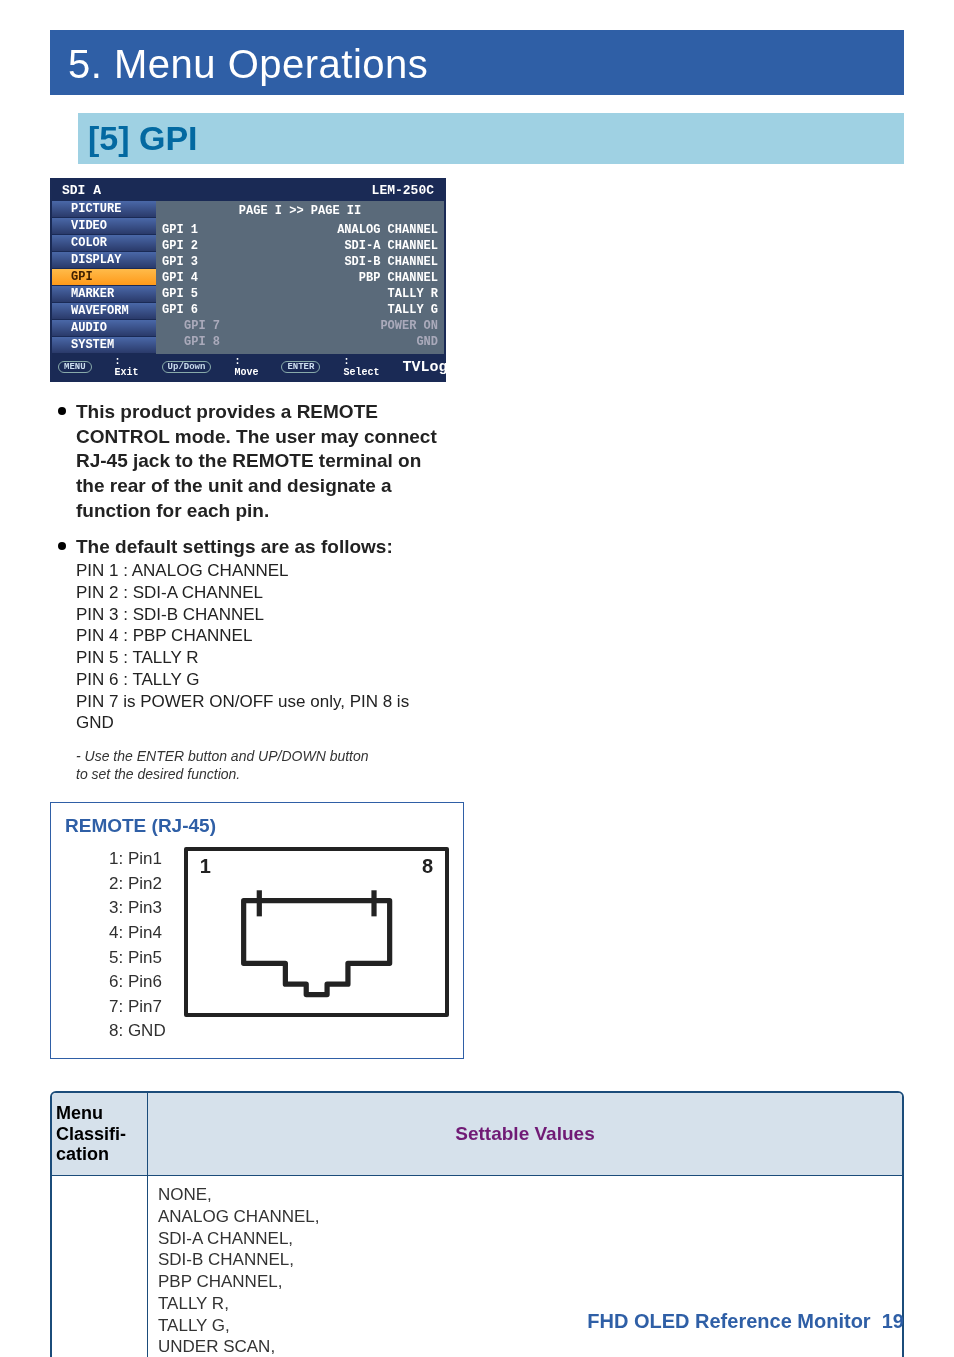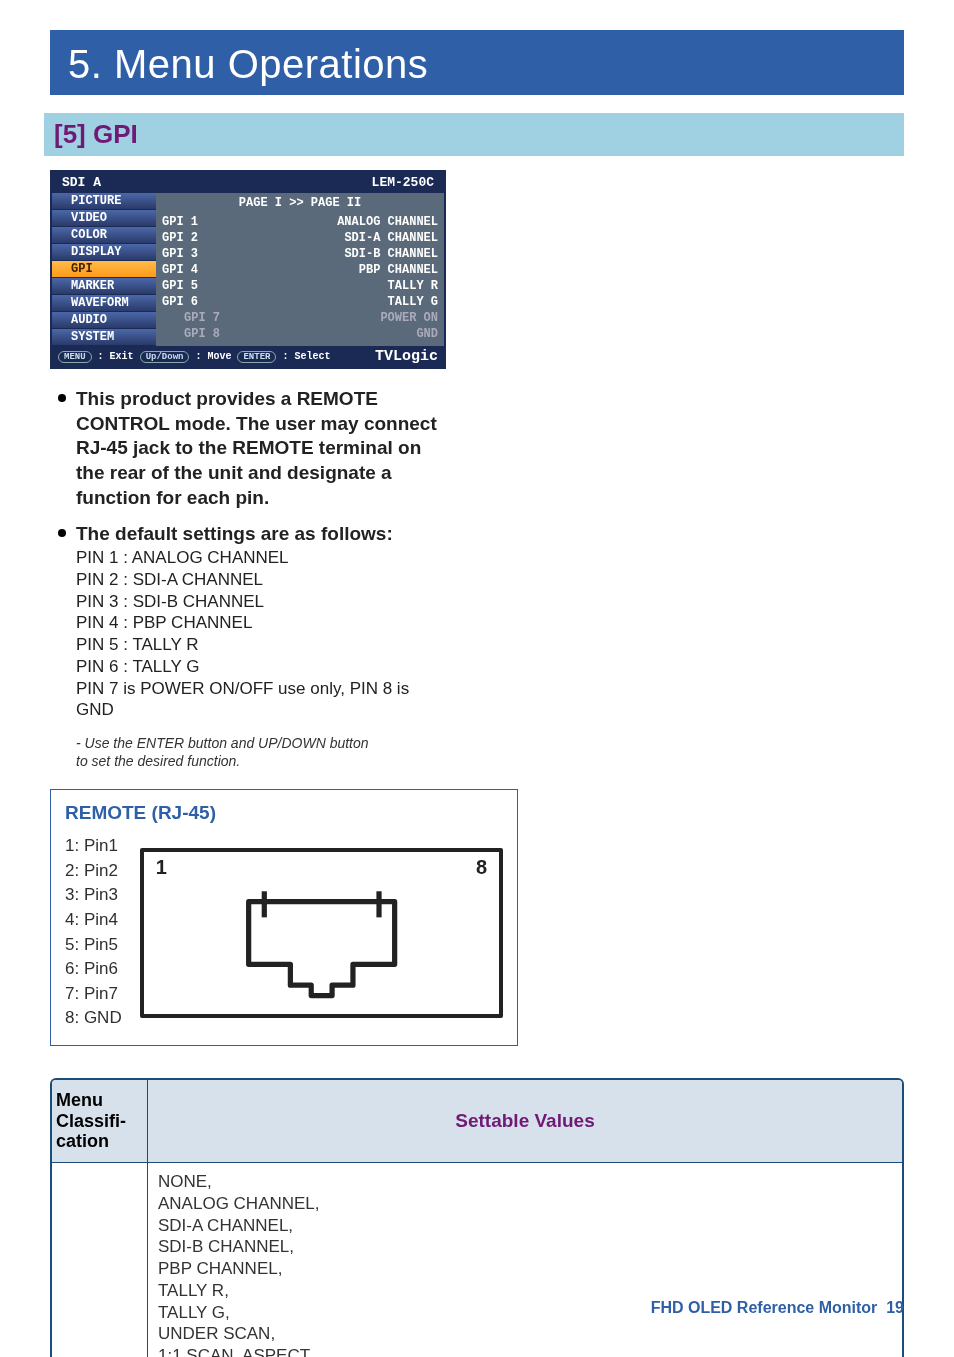--- a/index.html
+++ b/index.html
@@ -18,23 +18,23 @@
     padding: 12px 18px 8px 18px;
     margin: 30px 50px 18px 50px;
     font-size: 40px;
     font-weight: 400;
     letter-spacing: 0.5px;
   }
   
   .section-bar {
     background: #9fd1e3;
     padding: 6px 10px;
-    margin: 0 50px 14px 44px;
-    color: #701a75;
-    font-size: 26px;
+    margin: 0 50px 14px 78px;
+    color: #0369a1;
+    font-size: 34px;
     font-weight: 700;
   }
   .two-col {
     display: flex;
     gap: 32px;
     margin: 0 50px;
     flex-direction: column;
   }
   .col-left { width: 400px; }
   .col-right { flex: 1; }
@@ -82,21 +82,21 @@
   .osd-page { text-align: center; padding: 3px 0 4px 0; font-size: 12px; }
   .osd-row { display: flex; justify-content: space-between; padding: 1px 0; }
   .osd-row.dim { color: #aab; margin-left: 22px; }
   .osd-bottom {
     background: #1a2a55;
     color: #fff;
     display: flex;
     align-items: center;
     padding: 2px 6px;
     font-size: 10px;
-    gap: 6px;
+    gap: 23px;
   }
   .osd-bottom .tag {
     border: 1px solid #8aa;
     border-radius: 8px;
     padding: 0 5px;
     font-size: 9px;
     color:#cde;
   }
   .osd-bottom .brand {
     margin-left: auto;
@@ -130,24 +130,24 @@
     padding-left: 18px;
     line-height: 1.28;
   }
   .bullet-note { font-size: 14px; padding-left: 18px; margin-top: 14px; line-height:1.28;font-style:italic; }
 
   
   .rj45-box {
     border: 1.5px solid #2f5fa6;
     margin-top: 18px;
     padding: 12px 14px 14px 14px;
-    width: 468px;
+    width: 414px;
   }
   .rj45-title { color: #2f5fa6; font-weight: 700; font-size: 19px; margin-bottom: 10px; }
-  .rj45-flex { display: flex; gap: 18px; align-items: center; }
+  .rj45-flex { display: flex; gap: 18px; align-items: flex-start; margin-left: 44px; }
   .rj45-list { font-size: 17px; line-height: 1.45; color:#303030; }
   .rj45-fig {
     flex: 1;
     border: 4px solid #222;
     border-radius: 2px;
     height: 170px;
     position: relative;
     padding: 8px 10px;
   }
   .rj45-fig svg { width: 100%; height: 100%; }
@@ -202,25 +202,25 @@
     font-size: 17px;
     color: #333;
     padding: 8px 10px;
     line-height: 1.28;
     white-space: pre-line;
   }
 
   
   .page-footer {
     position: absolute;
-    bottom: 40px;
+    bottom: 24px;
     right: 50px;
     color: #2f5fa6;
     font-weight: 700;
-    font-size: 16px;
+    font-size: 20px;
   }
   .page-footer .pgnum { color:#2f5fa6; }
 </style>
 </head>
 <body>
 
 <div class="chapter-bar">5. Menu Operations</div>
 
 <div class="section-bar">[5] GPI</div>
 

